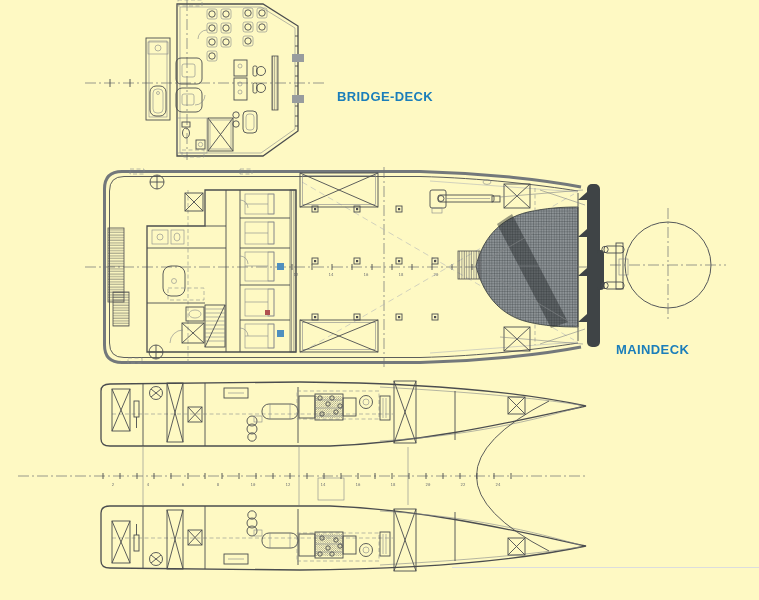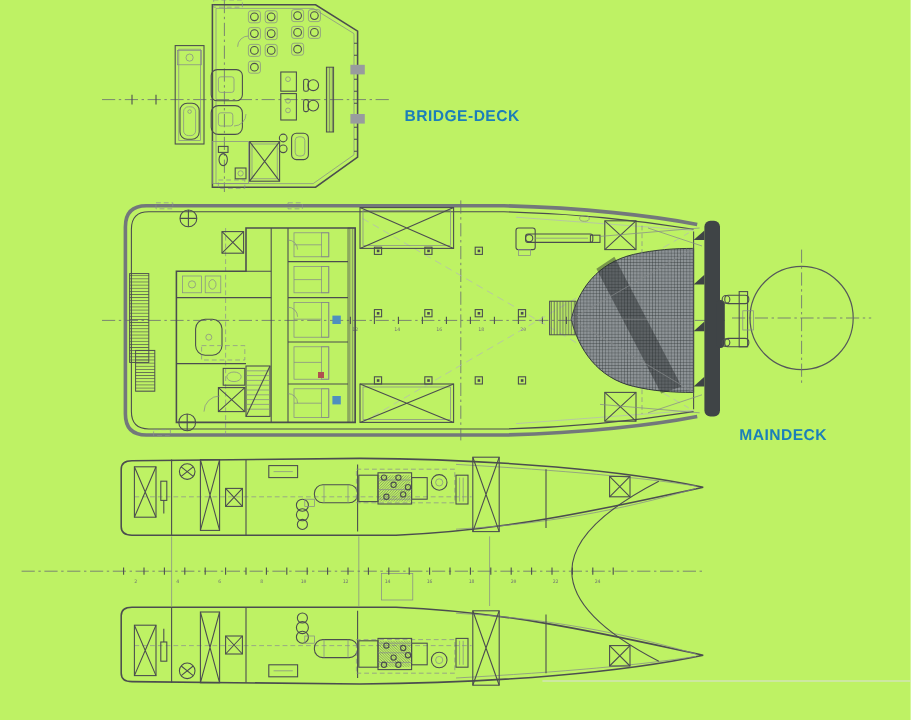--- a/index.html
+++ b/index.html
@@ -1,21 +1,21 @@
 <!DOCTYPE html>
 <html><head>
 <meta charset="utf-8">
 <style>
   html,body{margin:0;padding:0;background:#fff;}
-  #sheet{position:relative;width:759px;height:600px;background:#bef264;overflow:hidden;
+  #sheet{position:relative;width:759px;height:600px;background:#fef9c3;overflow:hidden;
          font-family:"Liberation Sans", sans-serif;}
   .deck-label{position:absolute;font-weight:700;font-size:13px;letter-spacing:.4px;
               color:#1b7eba;white-space:nowrap;}
   #lbl-bridge{left:337px;top:89px;}
-  #lbl-main{left:616px;top:355px;}
+  #lbl-main{left:616px;top:342px;}
   #lbl-below{left:547px;top:568px;}
   svg{position:absolute;left:0;top:0;}
   .ln{stroke:#4b4d4f;fill:none;stroke-width:.9;}
   .ln2{stroke:#4b4d4f;fill:none;stroke-width:1.3;}
   .thin{stroke:#85888a;fill:none;stroke-width:.6;}
   .faint{stroke:#b4b7b9;fill:none;stroke-width:.6;}
   .cl{stroke:#6d7072;fill:none;stroke-width:.7;stroke-dasharray:11 3 2 3;}
   .dash{stroke:#8a8d8f;fill:none;stroke-width:.6;stroke-dasharray:4 2.5;}
   .edge{stroke:#73787b;fill:none;stroke-width:3;}
   .dark{fill:#3f4446;stroke:none;}

